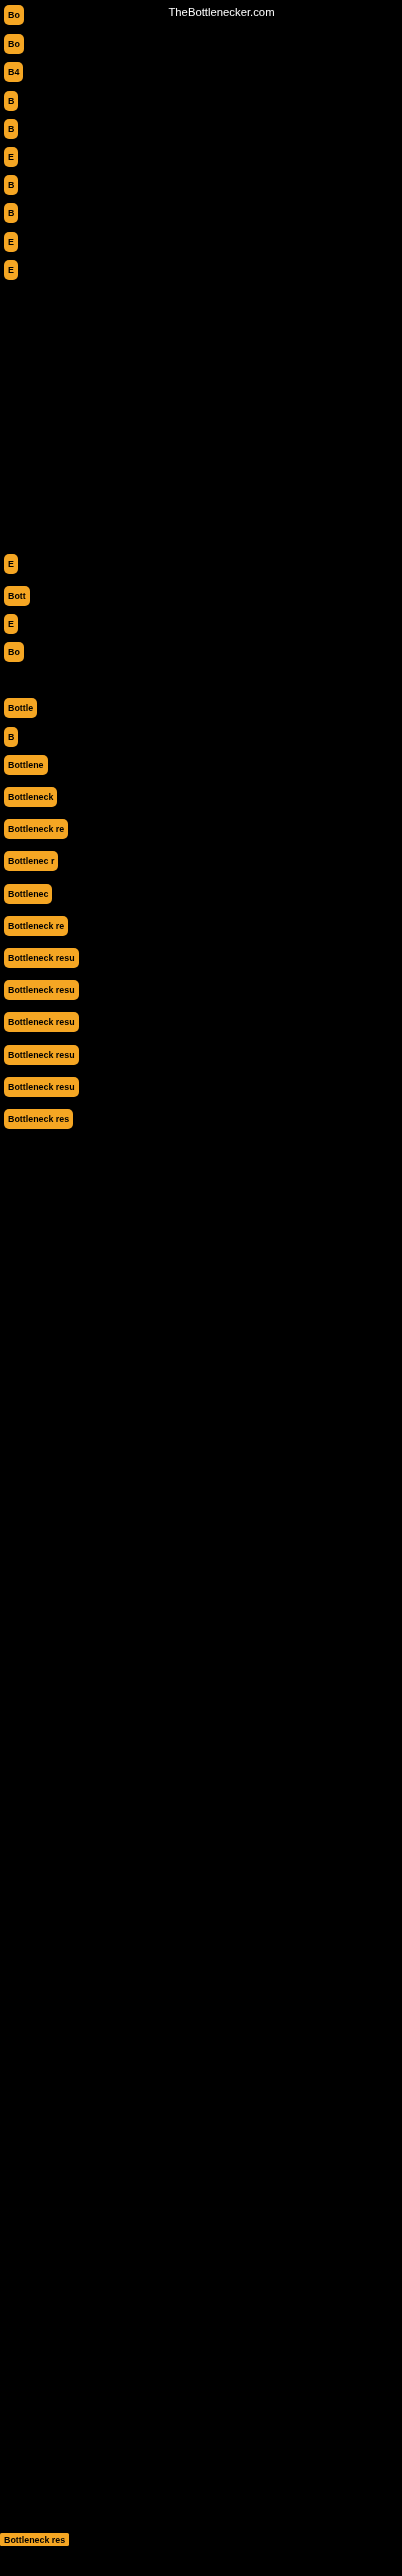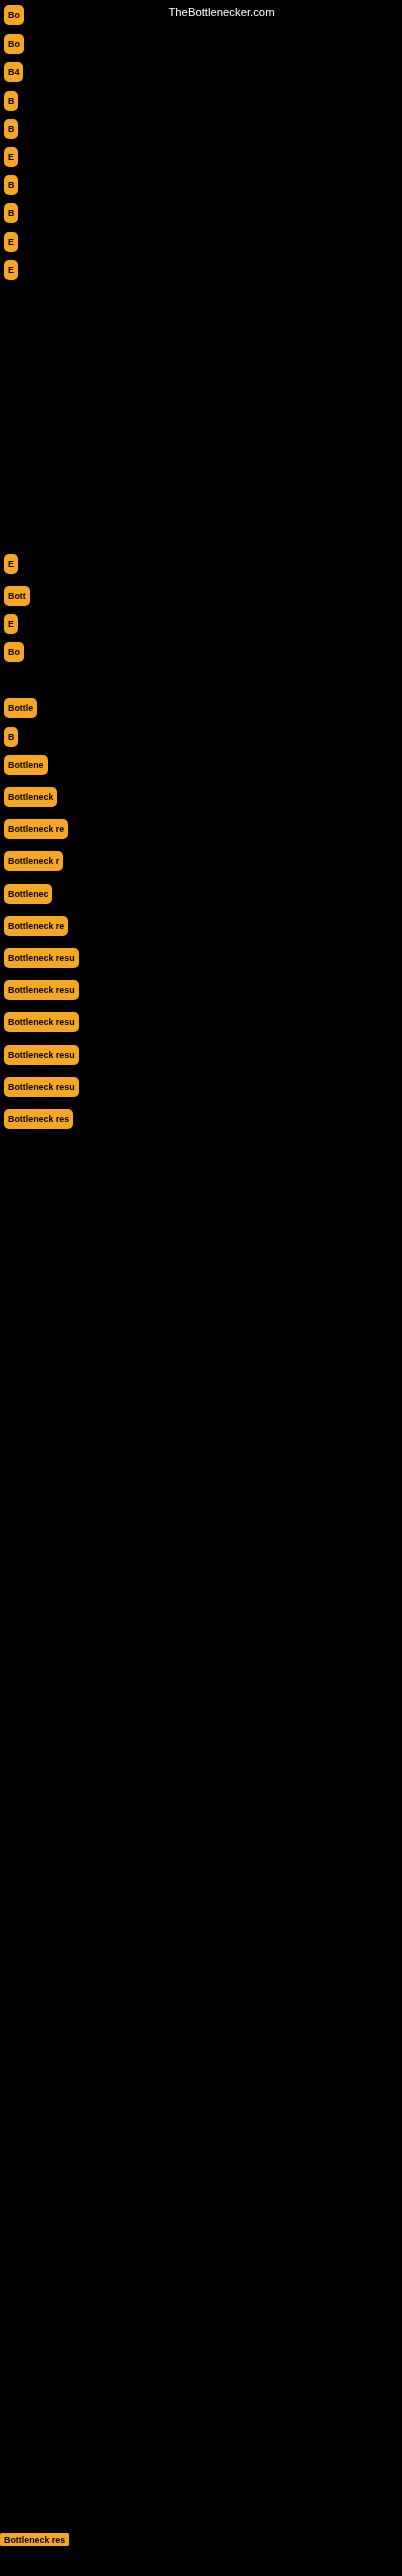--- a/index.html
+++ b/index.html
@@ -97,21 +97,21 @@
 <div class="row-item" style="top: 765px;">
     <span class="orange-badge">Bottlene</span>
   </div>
 <div class="row-item" style="top: 797px;">
     <span class="orange-badge">Bottleneck</span>
   </div>
 <div class="row-item" style="top: 829px;">
     <span class="orange-badge">Bottleneck re</span>
   </div>
 <div class="row-item" style="top: 861px;">
-    <span class="orange-badge">Bottleneck r</span>
+    <span class="orange-badge">Bottlenec r</span>
   </div>
 <div class="row-item" style="top: 894px;">
     <span class="orange-badge">Bottlenec</span>
   </div>
 <div class="row-item" style="top: 926px;">
     <span class="orange-badge">Bottleneck re</span>
   </div>
 <div class="row-item" style="top: 958px;">
     <span class="orange-badge">Bottleneck resu</span>
   </div>

